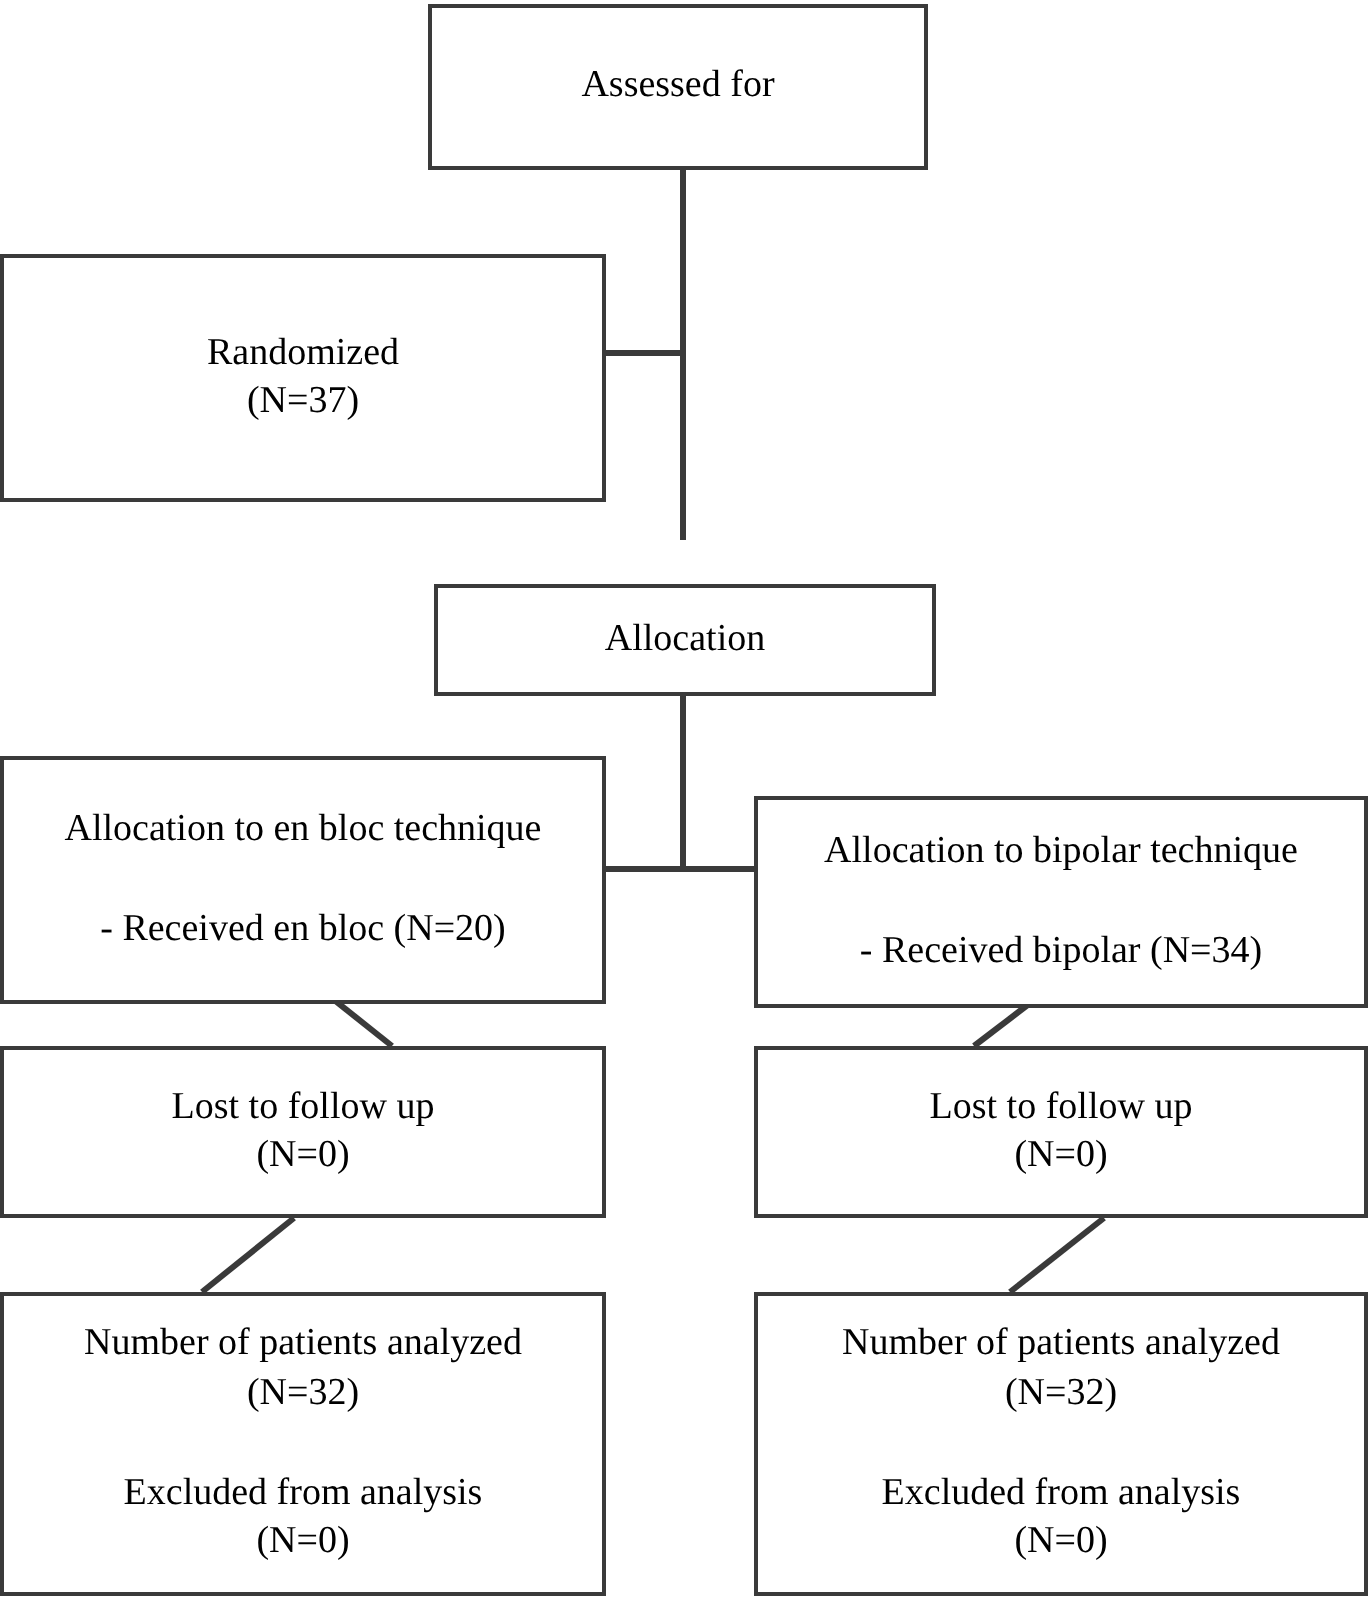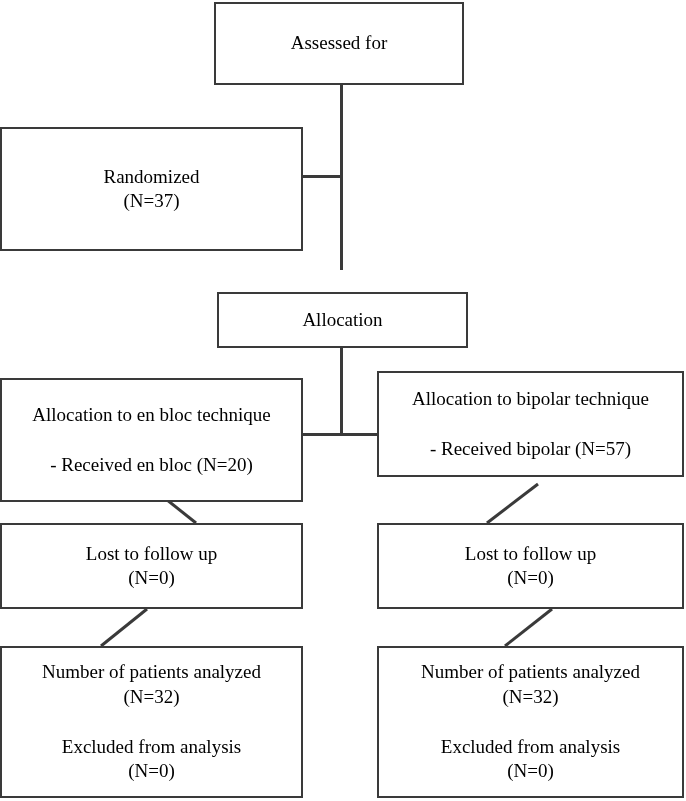--- a/index.html
+++ b/index.html
@@ -54,21 +54,21 @@
     height: 801px;
     z-index: 1;
     pointer-events: none;
   }
 
   
   #box-assessed      { left: 214px; top: 2px;   width: 250px; height: 83px; }
   #box-randomized    { left: 0px;   top: 127px; width: 303px; height: 124px; }
   #box-allocation    { left: 217px; top: 268px; width: 251px; height: 56px; margin-top: 24px; }
   #box-alloc-left    { left: 0px;   top: 378px; width: 303px; height: 124px; }
-  #box-alloc-right   { left: 377px; top: 371px; width: 307px; height: 106px; }
+  #box-alloc-right   { left: 377px; top: 398px; width: 307px; height: 106px; }
   #box-lost-left     { left: 0px;   top: 523px; width: 303px; height: 86px; }
   #box-lost-right    { left: 377px; top: 523px; width: 307px; height: 86px; }
   #box-analyzed-left { left: 0px;   top: 646px; width: 303px; height: 152px; }
   #box-analyzed-right{ left: 377px; top: 646px; width: 307px; height: 152px; }
 
   
   #trunk-top      { left: 340px; top: 84px;  height: 186px; }
   #stub-randomized{ left: 302px; top: 175px; width: 40px; }
   #trunk-mid      { left: 340px; top: 322px; height: 114px; }
   #split-alloc    { left: 302px; top: 433px; width: 76px; }
@@ -105,21 +105,21 @@
 
   <div class="box" id="box-alloc-left">
     <span class="line">Allocation to en bloc technique</span>
     <span class="gap"></span>
     <span class="line">- Received en bloc (N=20)</span>
   </div>
 
   <div class="box" id="box-alloc-right">
     <span class="line">Allocation to bipolar technique</span>
     <span class="gap"></span>
-    <span class="line">- Received bipolar (N=57)</span>
+    <span class="line">- Received bipolar (N=34)</span>
   </div>
 
   <div class="box" id="box-lost-left">
     <span class="line">Lost to follow up</span>
     <span class="line">(N=0)</span>
   </div>
 
   <div class="box" id="box-lost-right">
     <span class="line">Lost to follow up</span>
     <span class="line">(N=0)</span>

